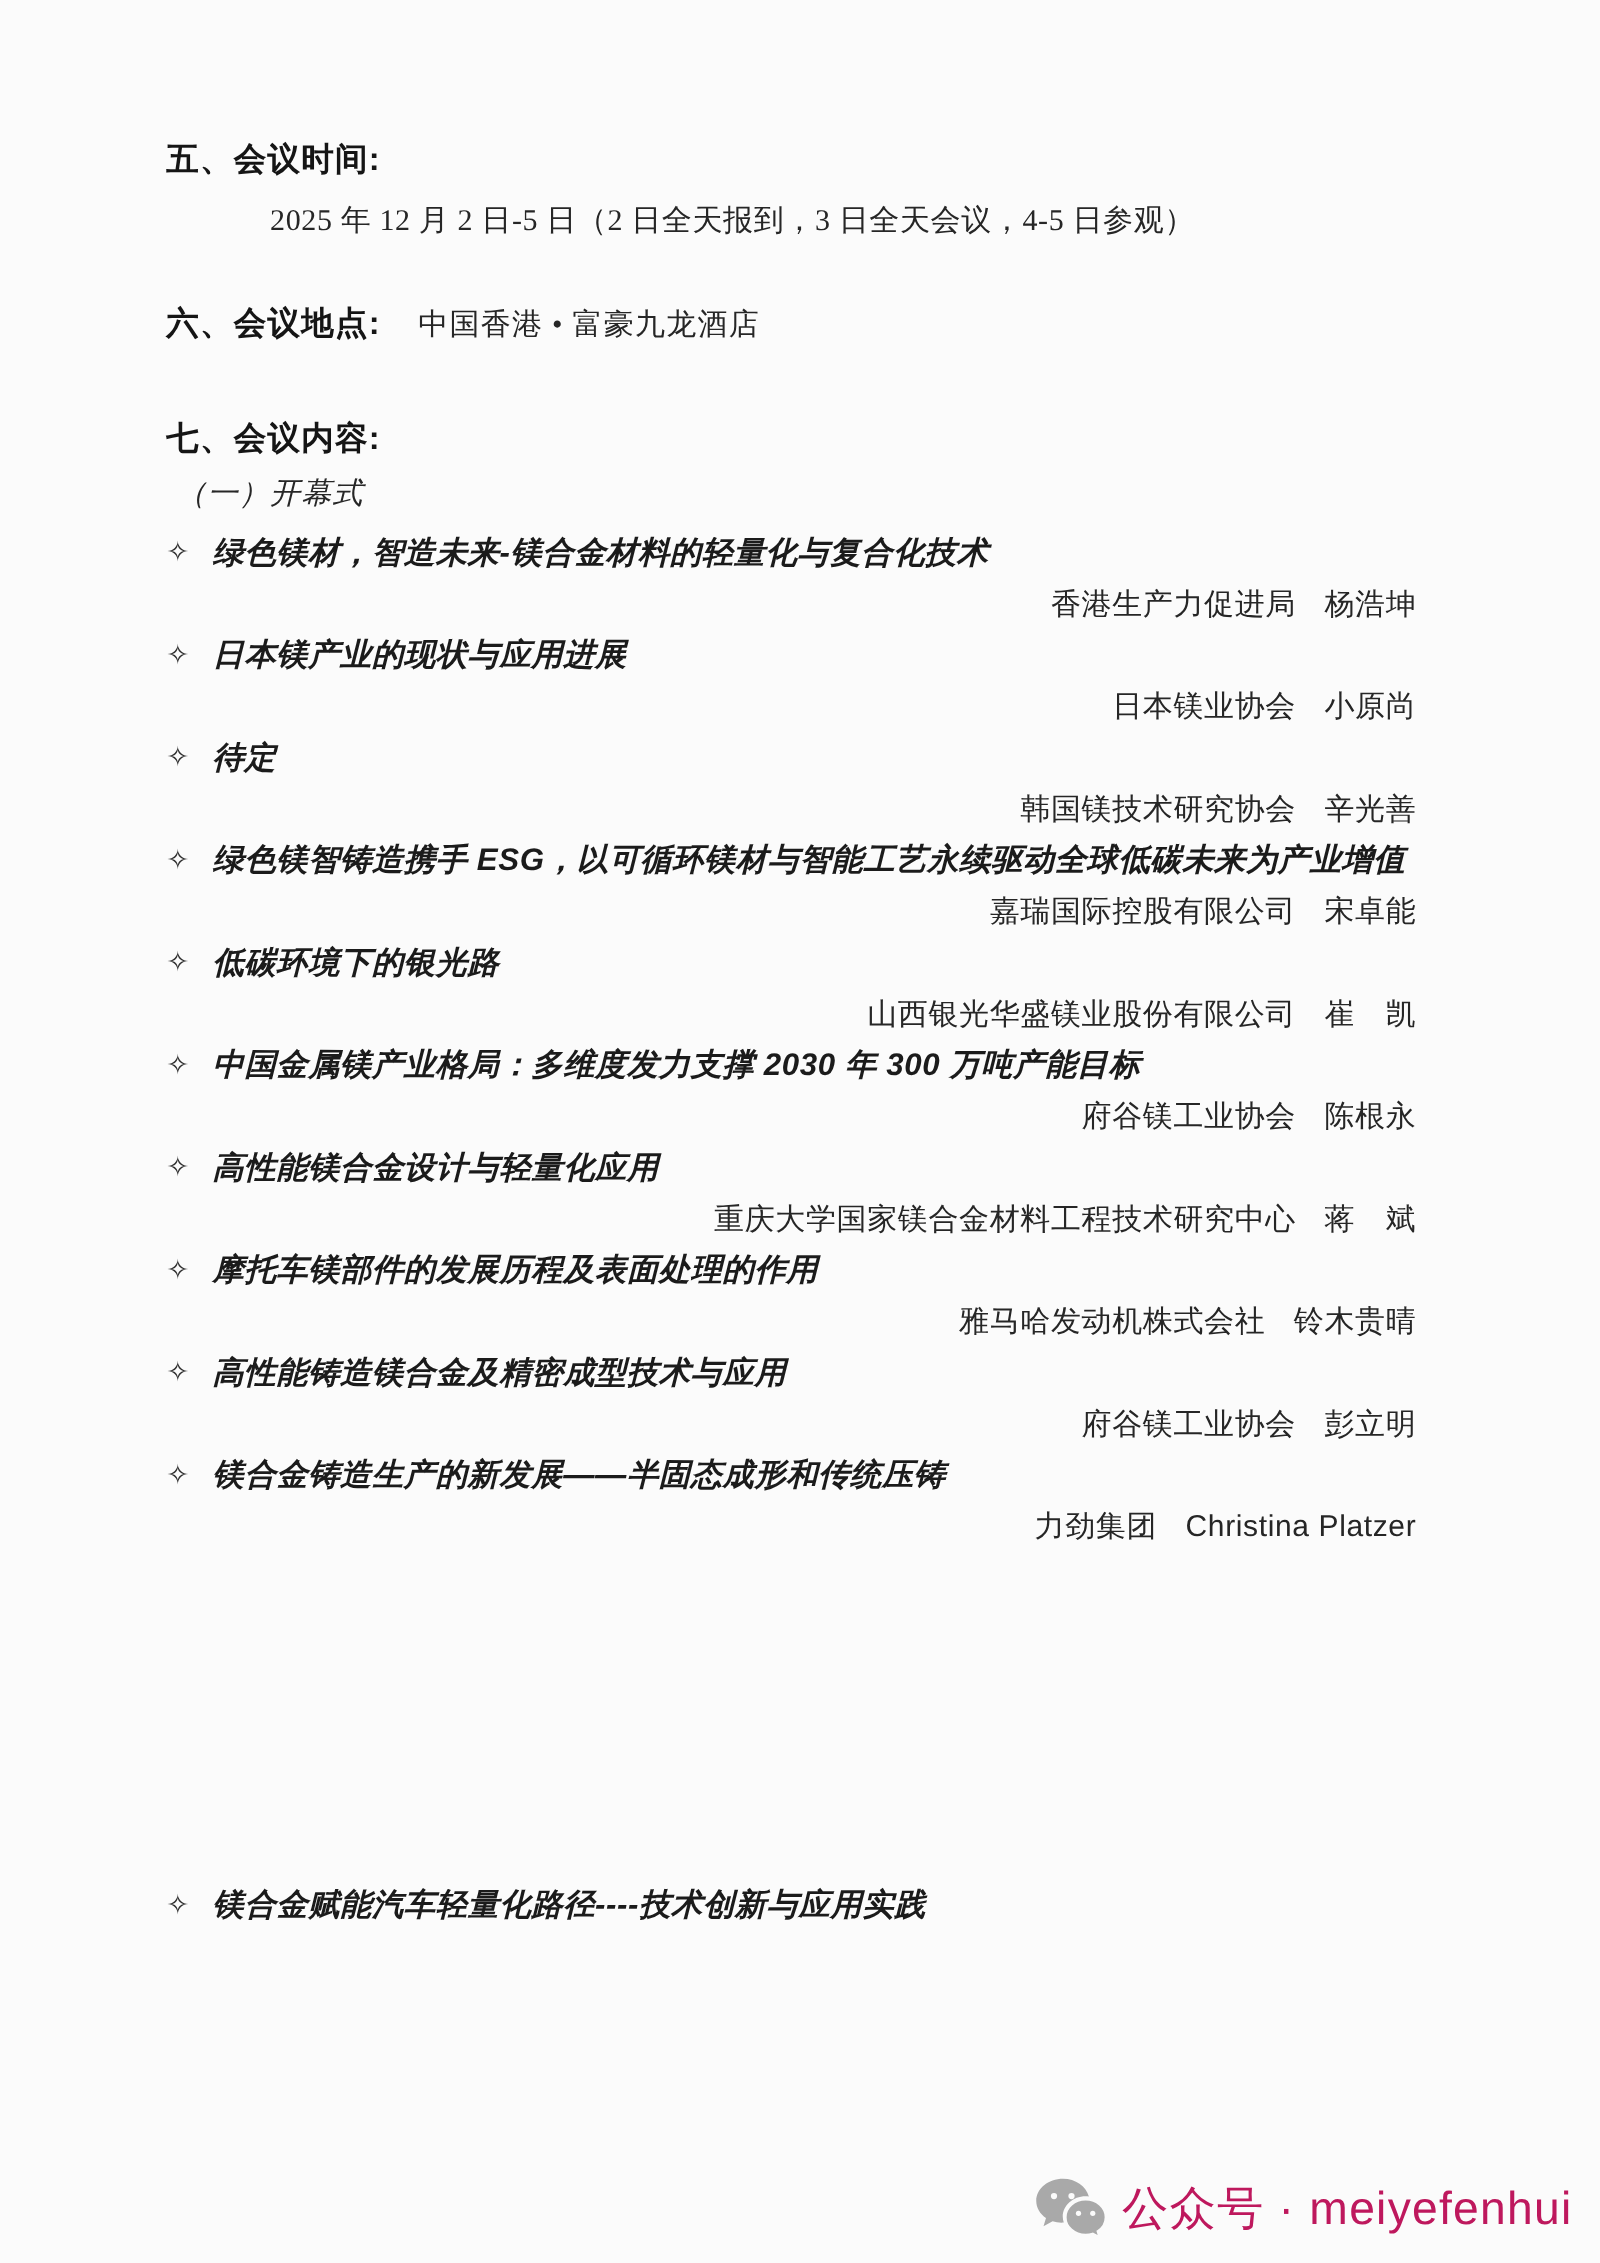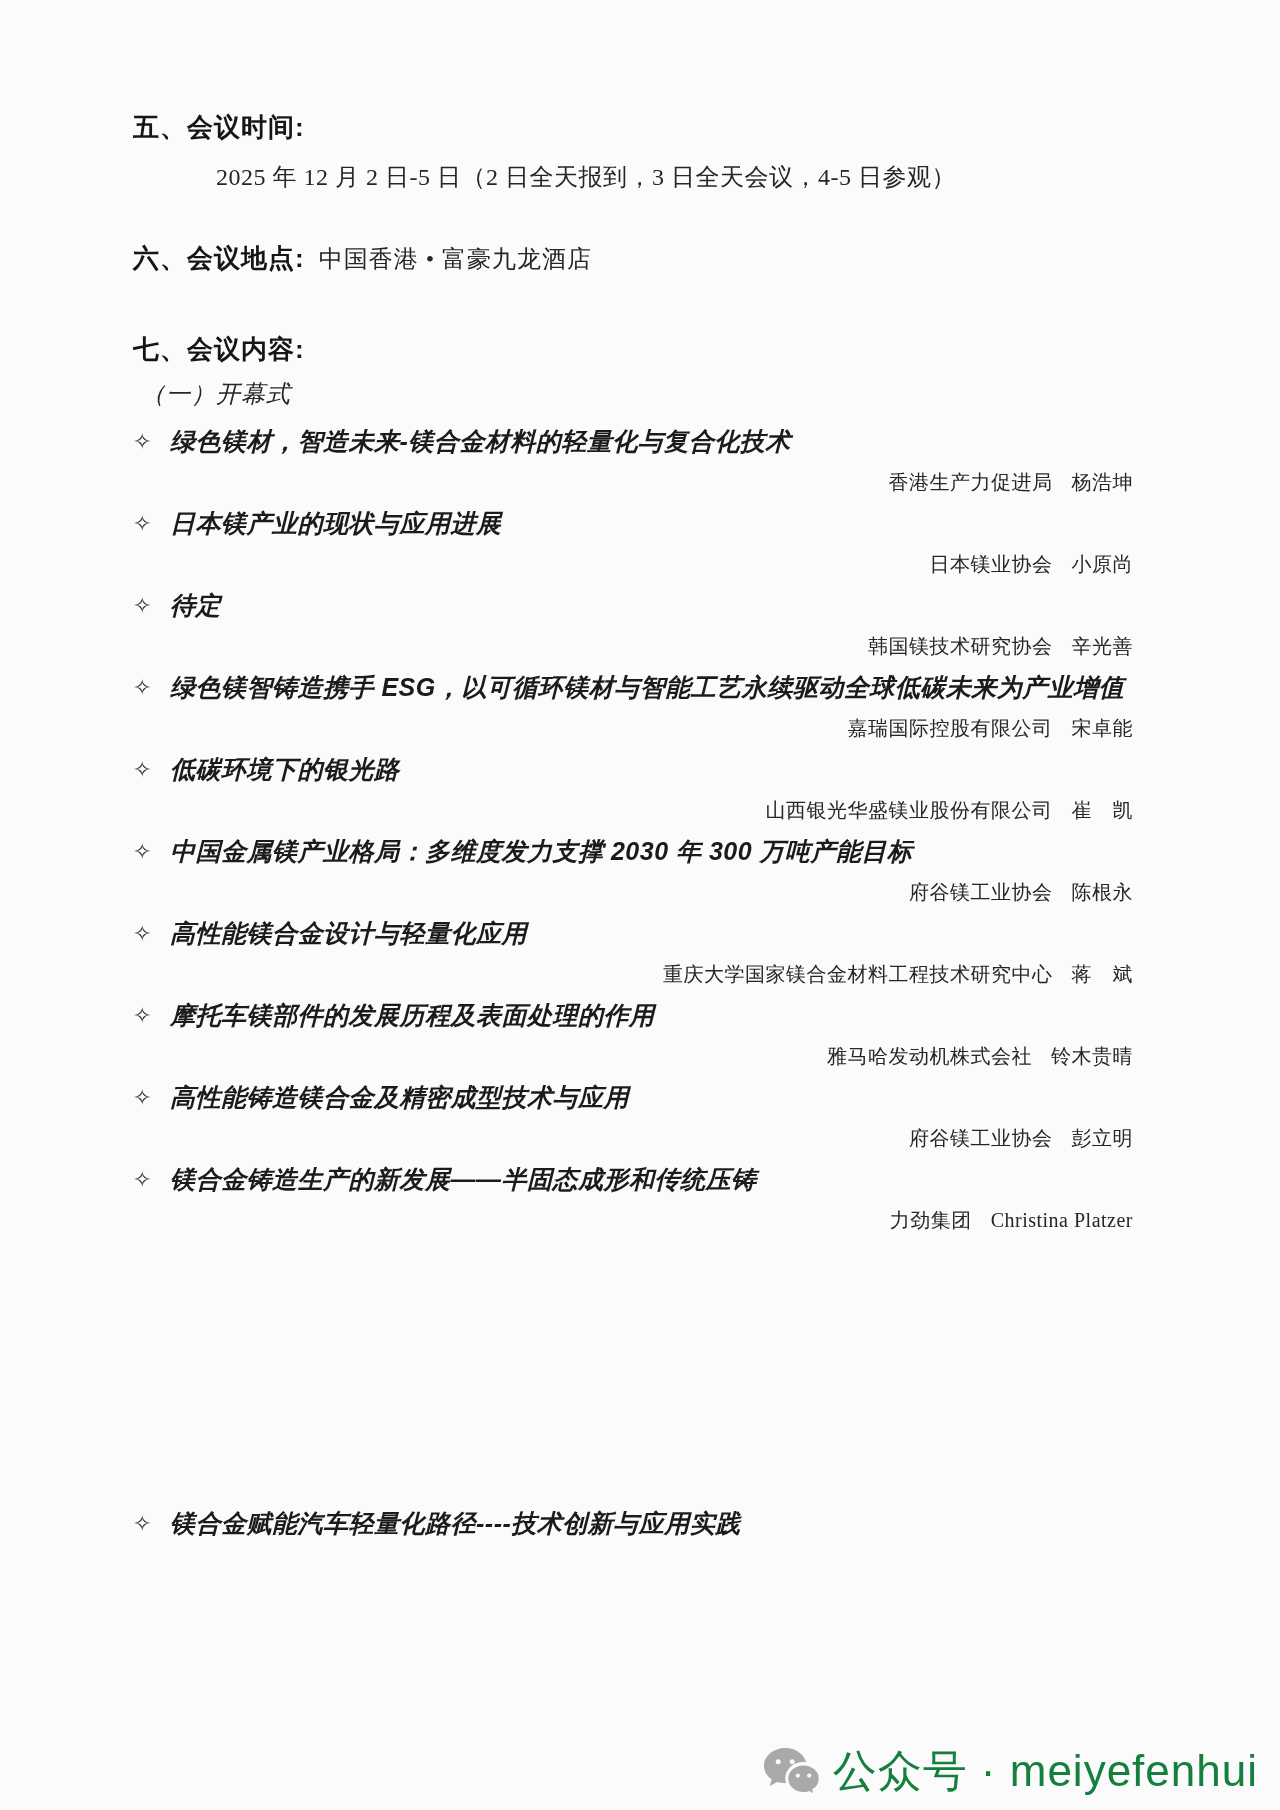--- a/index.html
+++ b/index.html
@@ -36,21 +36,21 @@
   .date-line{
     margin-top:13px;
     padding-left:83px;
     font-size:24px;
     line-height:40px;
     letter-spacing:0.5px;
   }
   .venue-body{
     font-size:24px;
     letter-spacing:1px;
-    margin-left:14px;
+    margin-left:30px;
   }
   .sub-line{
     font-size:24px;
     line-height:40px;
     padding-left:8px;
     letter-spacing:1px;
   }
   .sub-first{margin-top:8px;font-style:italic;}
   .agenda{margin-top:7px;}
   .titem{
@@ -65,41 +65,41 @@
   .bullet{
     flex:0 0 37px;
     width:37px;
     font-family:"DejaVu Sans",sans-serif;
     font-weight:400;
     font-size:22px;
     color:#2e2e2e;
   }
   .ttitle{flex:1;letter-spacing:0.5px;font-style:italic;}
   .attr{
-    font-family:Liberation Serif, serif;
-    font-size:20px;
+    font-family:Liberation Sans, sans-serif;
+    font-size:24px;
     line-height:41px;
     text-align:right;
     color:#262626;
     letter-spacing:0.5px;
   }
   .spk{margin-left:0.95em;}
   .titem.last{margin-top:262px;}
   .footer{
     position:absolute;
     top:1742px;
     right:22px;
     display:flex;
     align-items:center;
     gap:12px;
   }
   .footer-text{
     font-family:"Liberation Sans",sans-serif;
-    font-size:44px;
-    color:#15803d;
+    font-size:37px;
+    color:#be185d;
     letter-spacing:1px;
   }
   .wicon{display:block;}
 </style>
 </head>
 <body>
 
 <div class="doc">
 
   <div class="h" id="h-time">五、会议时间:</div>

